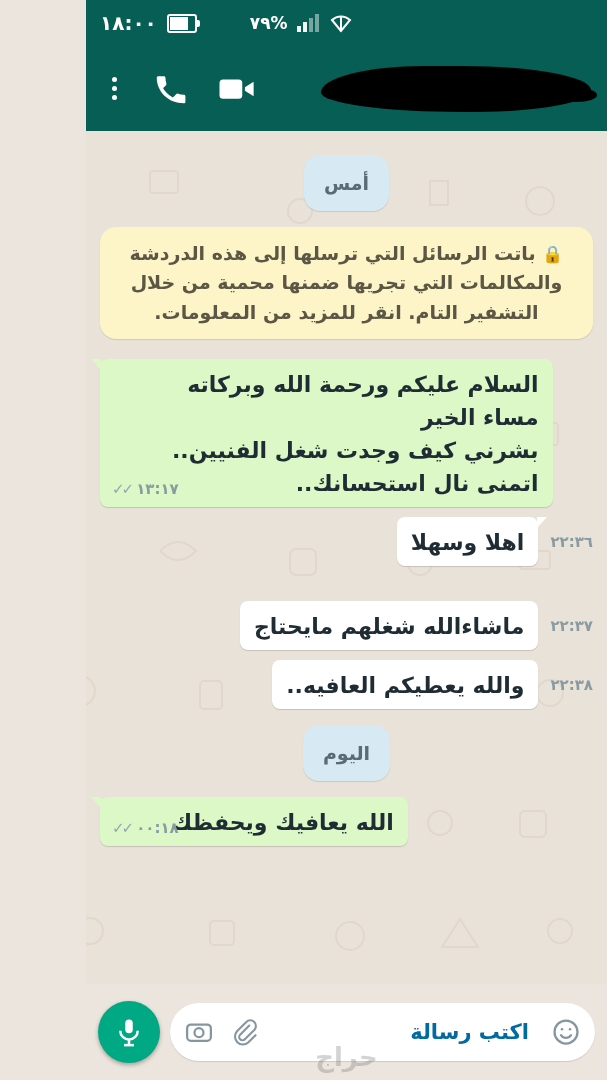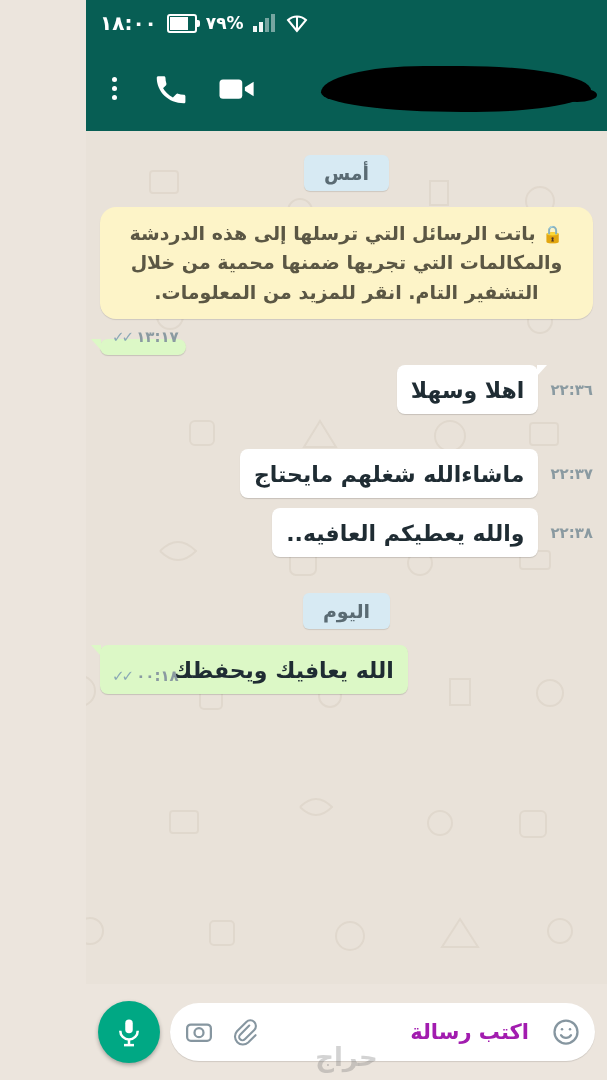--- a/index.html
+++ b/index.html
@@ -63,20 +63,21 @@
     border-radius: 0 2px 2px 0;
   }
   .battery .fill {
     position: absolute;
     left: 1px; top: 1px; bottom: 1px;
     width: 70%;
     background: #fff;
   }
   .batt-pct {
     font-size: 17px;
+    margin-left: 44px;
   }
   .sig-bars {
     display: inline-flex;
     align-items: flex-end;
     gap: 2px;
     height: 18px;
   }
   .sig-bars i {
     display: block;
     width: 4px;
@@ -165,22 +166,22 @@
 
   .daychip-wrap {
     display: flex;
     justify-content: center;
     margin: 6px 0 16px 0;
   }
   .daychip {
     background: #d7eaf3;
     color: #5a6b73;
     font-size: 19px;
-    padding: 7px 20px;
-    border-radius: 6px;
+    padding: 17px 20px;
+    border-radius: 16px;
     box-shadow: 0 1px 1px rgba(0,0,0,.12);
   }
 
   .notice {
     background: #fdf4c8;
     color: #5b5744;
     font-size: 19px;
     line-height: 1.55;
     padding: 12px 16px;
     border-radius: 16px;
@@ -293,21 +294,21 @@
     display: flex;
     align-items: center;
     padding: 0 14px;
     gap: 16px;
     box-shadow: 0 1px 1px rgba(0,0,0,.12);
     direction: ltr;
   }
   .input-pill .placeholder {
     flex: 1 1 auto;
     text-align: right;
-    color: #a21caf;
+    color: #0369a1;
     font-size: 21px;
     padding-right: 6px;
   }
   .watermark {
     position: absolute;
     bottom: 8px;
     left: 50%;
     transform: translateX(-50%);
     font-size: 26px;
     color: rgba(120,120,120,.33);
@@ -419,20 +420,24 @@
         <div class="daychip">أمس</div>
       </div>
 
       <div class="notice">
         <span class="lock">🔒</span>
         <span>باتت الرسائل التي ترسلها إلى هذه الدردشة والمكالمات التي تجريها ضمنها محمية من خلال التشفير التام. انقر للمزيد من المعلومات.</span>
       </div>
 
       <div class="row out">
         <div class="bubble green tail-left has-meta-left">
+          <div class="text">السلام عليكم ورحمة الله وبركاته
+مساء الخير
+بشرني كيف وجدت شغل الفنيين..
+اتمنى نال استحسانك..</div>
           <div class="meta inline-left">
             <span class="ticks">✓✓</span>
             <span>١٣:١٧</span>
           </div>
         </div>
       </div>
 
       <div class="row in">
         <div class="short-row" style="flex-direction:row-reverse;">
           <div class="bubble white tail-right">
@@ -459,21 +464,21 @@
         <div class="short-row" style="flex-direction:row-reverse;margin-left:20px;">
           <div class="bubble white">
             <div class="text">والله يعطيكم العافيه..</div>
           </div>
           <div class="meta">
             <span>٢٢:٣٨</span>
           </div>
         </div>
       </div>
 
-      <div class="daychip-wrap" style="margin-top:36px;">
+      <div class="daychip-wrap" style="margin-top:16px;">
         <div class="daychip">اليوم</div>
       </div>
 
       <div class="row out" style="margin-top:6px;">
         <div class="bubble green tail-left has-meta-left">
           <div class="text">الله يعافيك ويحفظك</div>
           <div class="meta inline-left">
             <span class="ticks">✓✓</span>
             <span>٠٠:١٨</span>
           </div>

